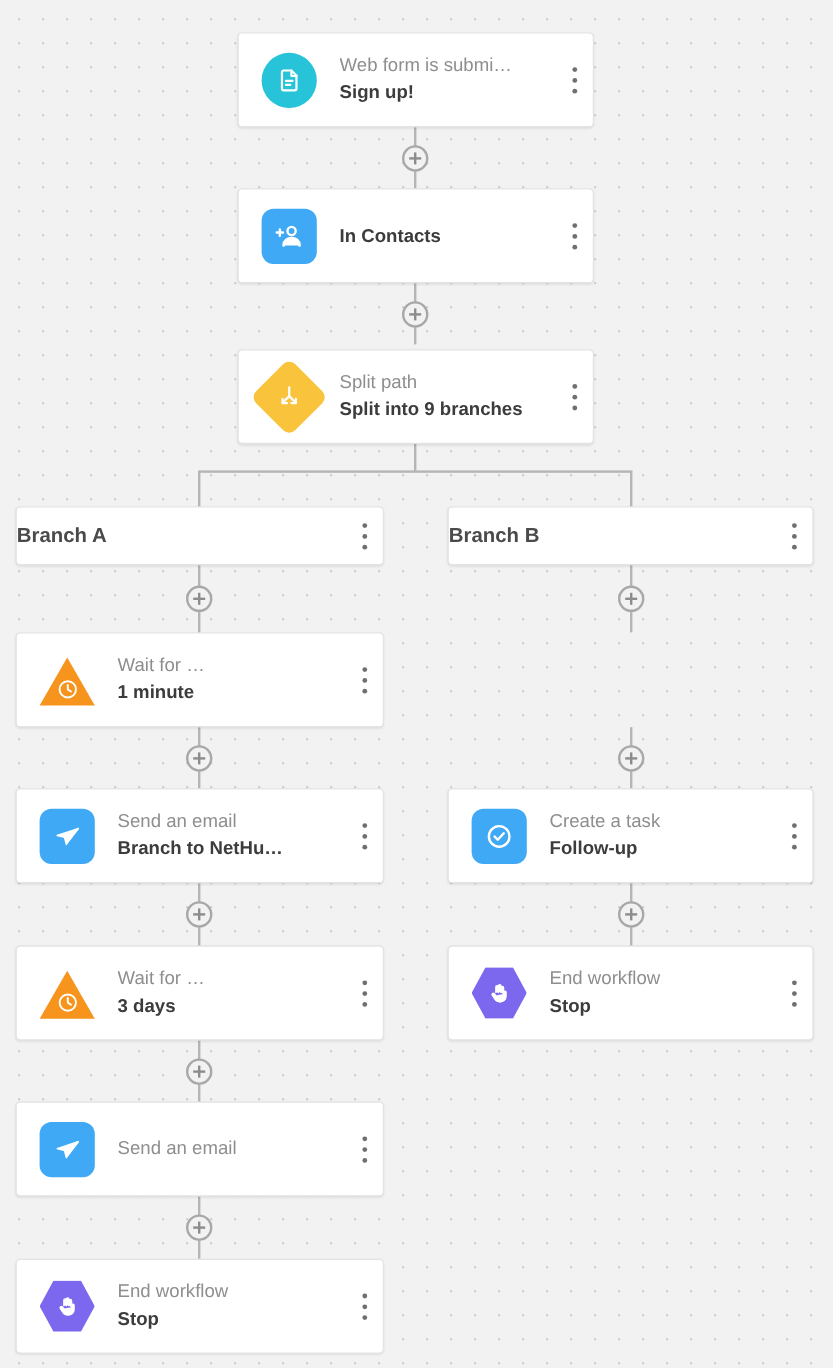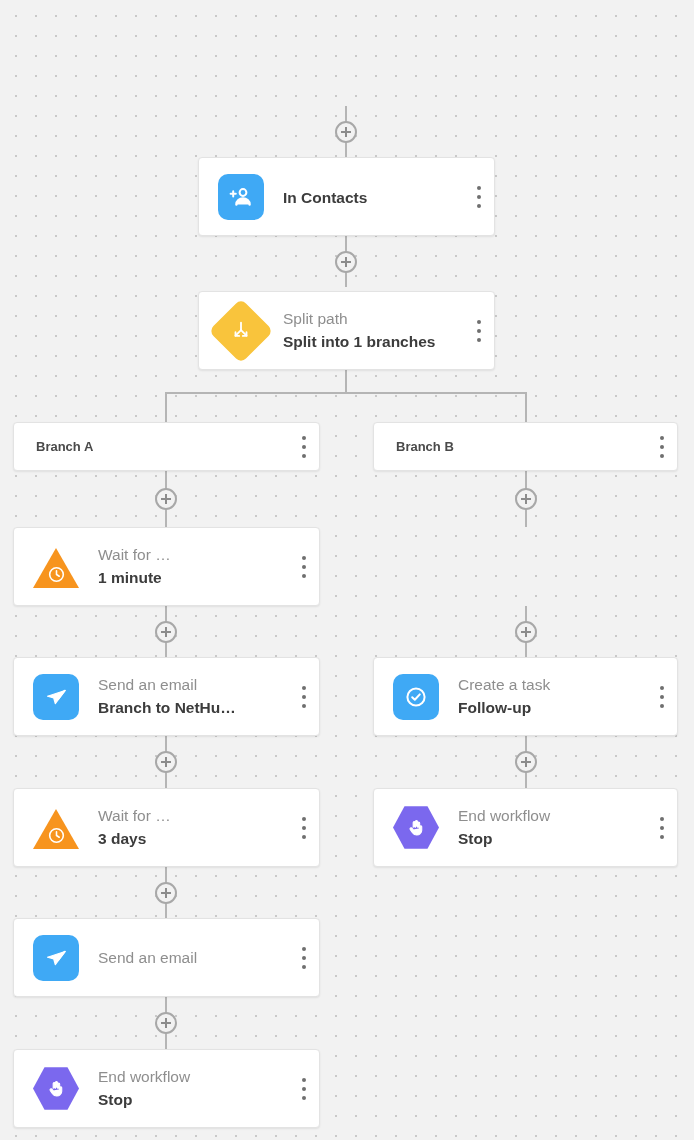--- a/index.html
+++ b/index.html
@@ -151,24 +151,23 @@
     border-radius: 4px;
     box-shadow: 0 1px 2px rgba(0,0,0,0.08);
     box-sizing: border-box;
     display: flex;
     align-items: center;
     z-index: 2;
     cursor: pointer;
   }
   .branch-label {
     flex: 1 1 auto;
-    font-size: 13px;
+    font-size: 17px;
     font-weight: bold;
     color: #4a4a4a;
-    margin-left: 22px;
     white-space: nowrap;
   }
 
   
   .shape {
     position: absolute;
     top: 0; left: 0;
     width: 46px;
     height: 46px;
     display: flex;
@@ -203,20 +202,42 @@
   .glyph-tri { top: 8px; }
 </style>
 </head>
 <body>
 
 <div id="canvas">
 
 <div class="conn-v" style="left: 345px; top: 106px; height: 51px;"></div>
     <div class="conn-v" style="left: 345px; top: 236px; height: 51px;"></div>
     <div class="conn-v" style="left: 345px; top: 366px; height: 27px;"></div>
+    <div class="node" style="left: 198px; top: 27px; width: 297px; height: 79px;">
+      <div class="node-icon-wrap">
+        <div class="shape shape-circle" style="background: rgb(39, 196, 217);"></div>
+        <div class="glyph">
+          <svg width="22" height="22" viewBox="0 0 24 24" fill="none" stroke="#fff" stroke-width="2" stroke-linecap="round" stroke-linejoin="round">
+            <path d="M14 3H7a1.6 1.6 0 0 0-1.6 1.6v14.8A1.6 1.6 0 0 0 7 21h10a1.6 1.6 0 0 0 1.6-1.6V7.6z"></path>
+            <path d="M14 3v5h4.6"></path>
+            <path d="M9 12.5h6"></path>
+            <path d="M9 16h4"></path>
+          </svg>
+        </div>
+      </div>
+      <div class="node-text">
+        <div class="node-sub">Web form is submi…</div>
+        <div class="node-title">Sign up!</div>
+      </div>
+      <div class="kebab">
+        <span></span>
+        <span></span>
+        <span></span>
+      </div>
+    </div>
     <div class="node" style="left: 198px; top: 157px; width: 297px; height: 79px;">
       <div class="node-icon-wrap">
         <div class="shape shape-rsquare" style="background: rgb(63, 169, 245);"></div>
         <div class="glyph">
           <svg width="26" height="26" viewBox="0 0 26 26" fill="none" stroke="#fff" stroke-width="2" stroke-linecap="round" stroke-linejoin="round">
             <circle cx="15" cy="8.5" r="3.4" fill="none"></circle>
             <path d="M8.4 20.5c0-3.6 3-6 6.6-6s6.6 2.4 6.6 6" fill="#fff" stroke="#fff" stroke-width="2.4"></path>
             <path d="M5.2 7.2v5.2M2.6 9.8h5.2"></path>
           </svg>
         </div>
@@ -238,21 +259,21 @@
             <path d="M12 3v8"></path>
             <path d="M12 11L6 17"></path>
             <path d="M12 11l6 6"></path>
             <path d="M6 13.4V17.4h4" stroke-width="2"></path>
             <path d="M18 13.4V17.4h-4" stroke-width="2"></path>
           </svg>
         </div>
       </div>
       <div class="node-text">
         <div class="node-sub">Split path</div>
-        <div class="node-title">Split into 1 branches</div>
+        <div class="node-title">Split into 9 branches</div>
       </div>
       <div class="kebab">
         <span></span>
         <span></span>
         <span></span>
       </div>
     </div>
     <div class="plus-btn" style="left: 335px; top: 120.5px;"></div>
     <div class="plus-btn" style="left: 335px; top: 250.5px;"></div>
     <div class="conn-h" style="left: 165px; top: 392px; width: 362px;"></div>

